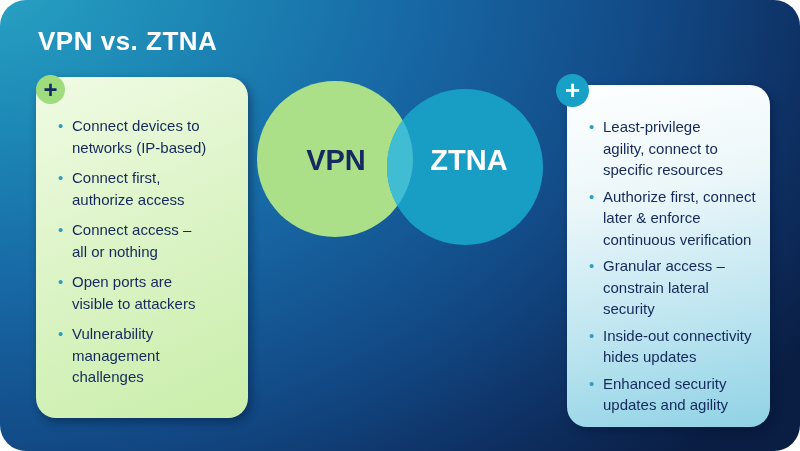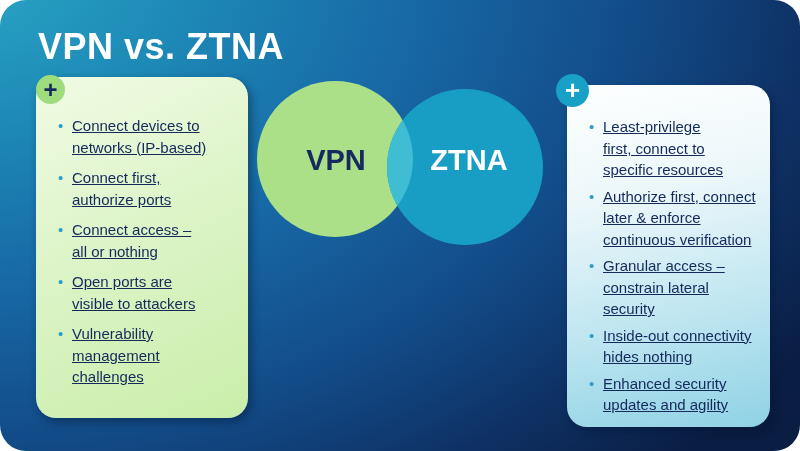--- a/index.html
+++ b/index.html
@@ -24,21 +24,21 @@
         #1d89b6 22%,
         #1768a5 45%,
         #124a86 68%,
         #0e3063 85%,
         #0a1d42 100%);
   }
   .title {
     position: absolute;
     left: 38px;
     top: 26px;
-    font-size: 36px;
+    font-size: 26px;
     font-weight: bold;
     color: #ffffff;
     letter-spacing: 0.5px;
   }
   .panel {
     position: absolute;
     border-radius: 20px;
     box-shadow: 3px 4px 10px rgba(4, 20, 50, 0.45);
   }
   .panel.left {
@@ -102,21 +102,20 @@
   .panel.right .bullets li { margin-bottom: 5px; }
   .marker {
     color: #2f9ec3;
     width: 14px;
     flex: 0 0 14px;
     font-size: 15px;
   }
   .btext {
     white-space: pre-line;
     flex: 1;
-    text-decoration: underline;
   }
   .venn {
     position: absolute;
     left: 250px;
     top: 72px;
     width: 310px;
     height: 190px;
   }
   .venn text {
     font-family: "Liberation Sans", sans-serif;
@@ -136,21 +135,21 @@
     <div class="panel left">
       <ul class="bullets">
         <li>
           <span class="marker">•</span>
           <span class="btext">Connect devices to
 networks (IP-based)</span>
         </li>
         <li>
           <span class="marker">•</span>
           <span class="btext">Connect first,
-authorize ports</span>
+authorize access</span>
         </li>
         <li>
           <span class="marker">•</span>
           <span class="btext">Connect access –
 all or nothing</span>
         </li>
         <li>
           <span class="marker">•</span>
           <span class="btext">Open ports are
 visible to attackers</span>
@@ -163,39 +162,39 @@
         </li>
       </ul>
     </div>
     <div class="badge left">+</div>
 
     <div class="panel right">
       <ul class="bullets">
         <li>
           <span class="marker">•</span>
           <span class="btext">Least-privilege
-first, connect to
+agility, connect to
 specific resources</span>
         </li>
         <li>
           <span class="marker">•</span>
           <span class="btext">Authorize first, connect
 later &amp; enforce
 continuous verification</span>
         </li>
         <li>
           <span class="marker">•</span>
           <span class="btext">Granular access –
 constrain lateral
 security</span>
         </li>
         <li>
           <span class="marker">•</span>
           <span class="btext">Inside-out connectivity
-hides nothing</span>
+hides updates</span>
         </li>
         <li>
           <span class="marker">•</span>
           <span class="btext">Enhanced security
 updates and agility</span>
         </li>
       </ul>
     </div>
     <div class="badge right">+</div>
 

